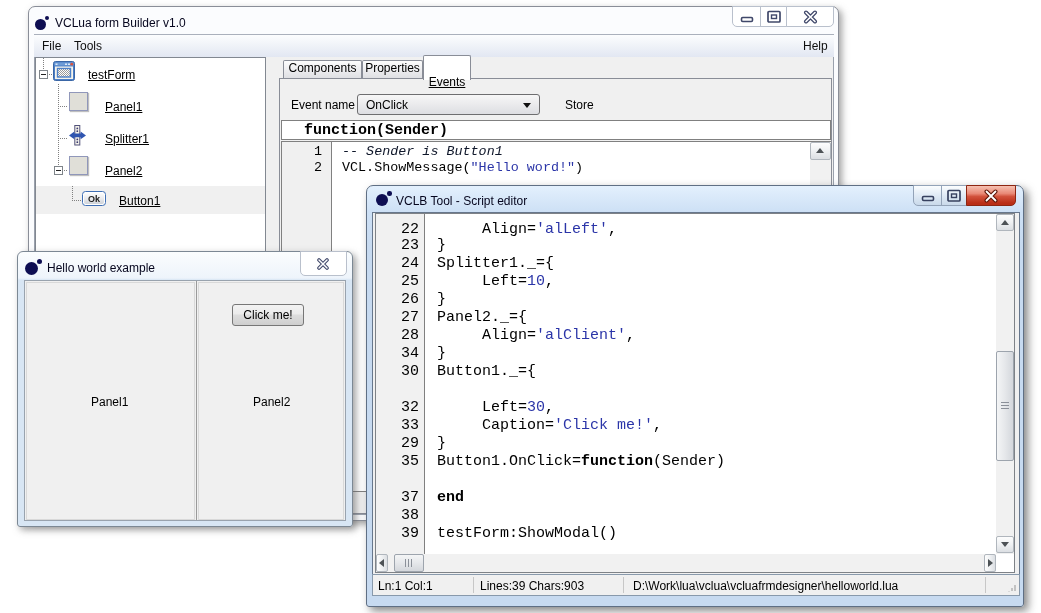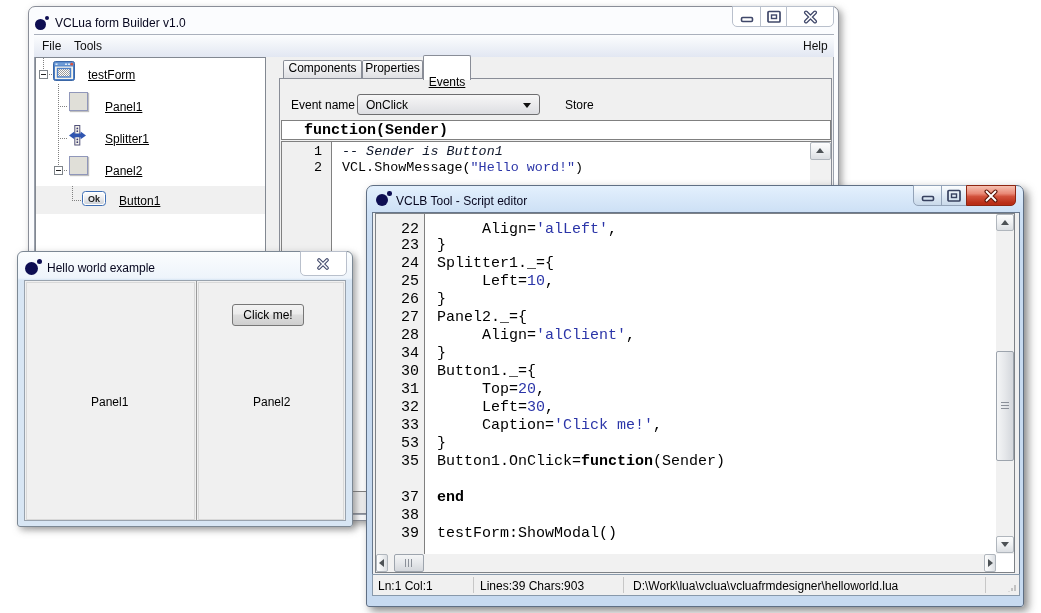--- a/index.html
+++ b/index.html
@@ -291,24 +291,23 @@
     <div id="scriptgutter"></div>
     <div class="srow" style="top:7px;width:100%;"><span class="num">22</span><span class="code">     Align=<span class="nav">'alLeft'</span>,</span></div>
     <div class="srow" style="top:22.5px;width:100%;"><span class="num">23</span><span class="code">}</span></div>
     <div class="srow" style="top:40.5px;width:100%;"><span class="num">24</span><span class="code">Splitter1._={</span></div>
     <div class="srow" style="top:58.5px;width:100%;"><span class="num">25</span><span class="code">     Left=<span class="nav">10</span>,</span></div>
     <div class="srow" style="top:76.5px;width:100%;"><span class="num">26</span><span class="code">}</span></div>
     <div class="srow" style="top:94.5px;width:100%;"><span class="num">27</span><span class="code">Panel2._={</span></div>
     <div class="srow" style="top:112.5px;width:100%;"><span class="num">28</span><span class="code">     Align=<span class="nav">'alClient'</span>,</span></div>
     <div class="srow" style="top:130.5px;width:100%;"><span class="num">34</span><span class="code">}</span></div>
     <div class="srow" style="top:148.5px;width:100%;"><span class="num">30</span><span class="code">Button1._={</span></div>
-    <div class="srow" style="top:166.5px;width:100%;"><span class="num">31</span><span class="code">     Top=<span class="nav">20</span>,</span></div>
     <div class="srow" style="top:184.5px;width:100%;"><span class="num">32</span><span class="code">     Left=<span class="nav">30</span>,</span></div>
     <div class="srow" style="top:202.5px;width:100%;"><span class="num">33</span><span class="code">     Caption=<span class="nav">'Click me!'</span>,</span></div>
-    <div class="srow" style="top:220.5px;width:100%;"><span class="num">53</span><span class="code">}</span></div>
+    <div class="srow" style="top:220.5px;width:100%;"><span class="num">29</span><span class="code">}</span></div>
     <div class="srow" style="top:238.5px;width:100%;"><span class="num">35</span><span class="code">Button1.OnClick=<span class="kw">function</span>(Sender)</span></div>
     <div class="srow" style="top:274.5px;width:100%;"><span class="num">37</span><span class="code kw">end</span></div>
     <div class="srow" style="top:292.5px;width:100%;"><span class="num">38</span><span class="code"></span></div>
     <div class="srow" style="top:310.5px;width:100%;"><span class="num">39</span><span class="code">testForm:ShowModal()</span></div>
 
     <div class="abs" style="left:620px;top:0;width:18px;height:340px;background:#f1f1f1;"></div>
     <div class="sb-btn" style="left:620px;top:0;width:18px;height:17px;"></div>
     <div class="tri" style="left:625px;top:6px;border-left:4px solid transparent;border-right:4px solid transparent;border-bottom:5px solid #4d5256;"></div>
     <div class="sb-btn" style="left:620px;top:322px;width:18px;height:17px;"></div>
     <div class="tri" style="left:625px;top:328px;border-left:4px solid transparent;border-right:4px solid transparent;border-top:5px solid #4d5256;"></div>

